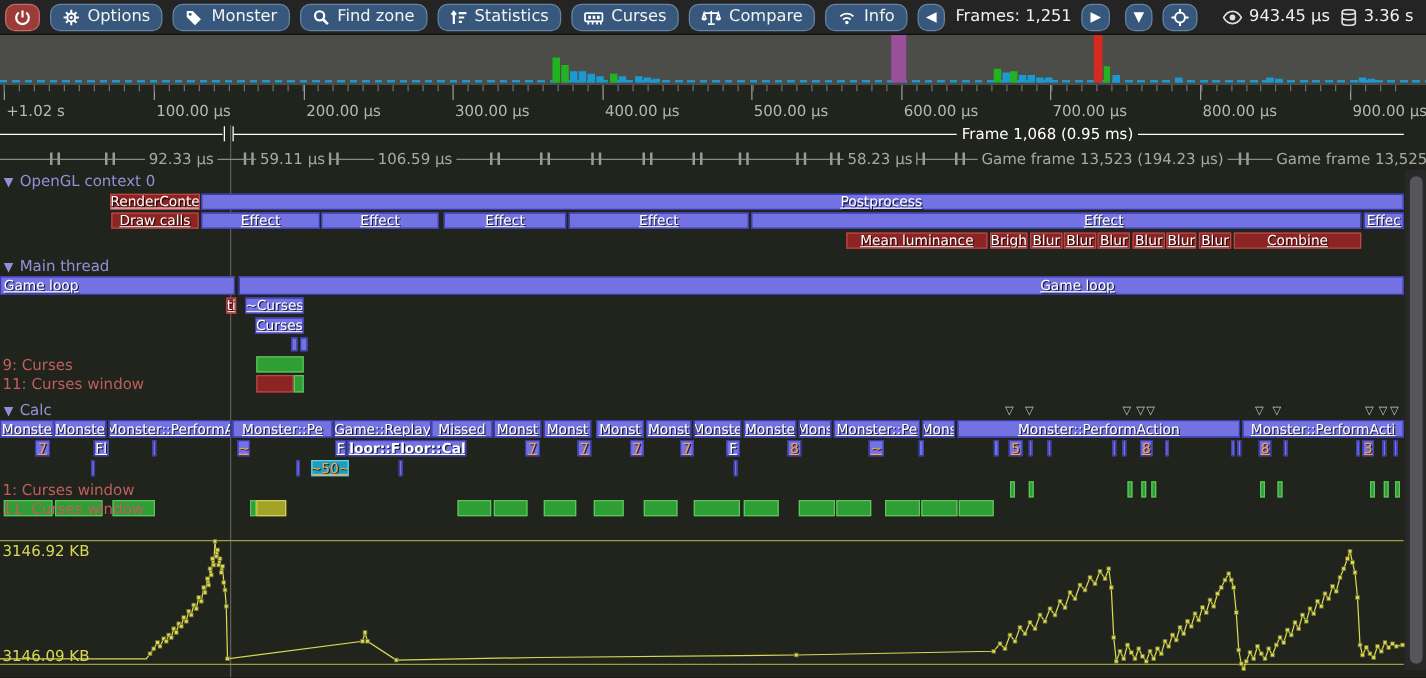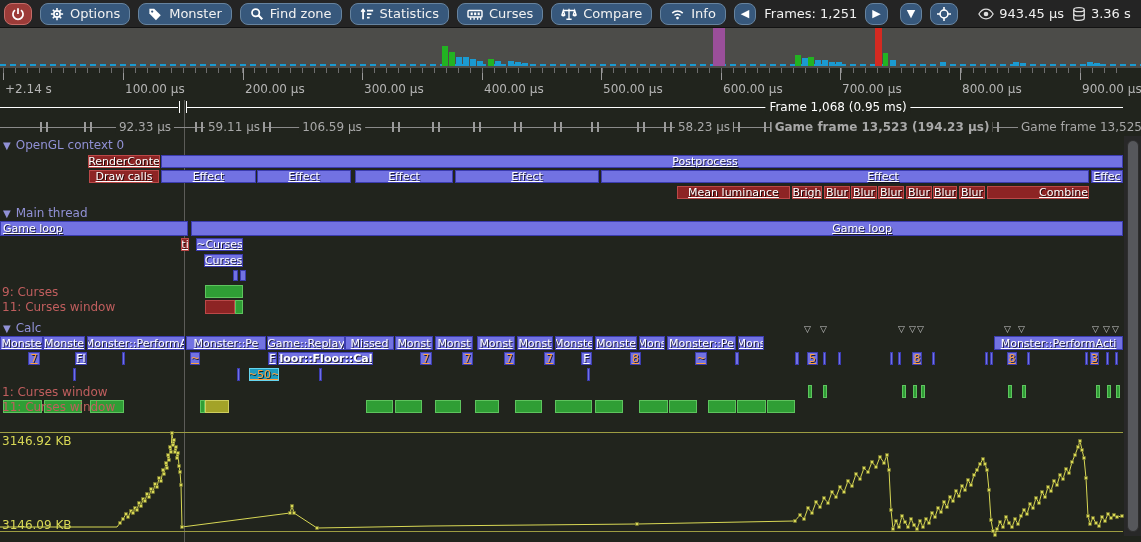--- a/index.html
+++ b/index.html
@@ -235,21 +235,21 @@
       <div class="hbar" style="left: 1094px; width: 6px; height: 3px; background: rgb(27, 154, 209);"></div>
     </div>
 
   <div id="timeline" class="abs" style="left:0;top:68px;width:1141px;height:474px;"></div>
 
   <div class="vline" style="left:184px;top:100px;height:442px;"></div>
 
   <div class="sb-track" style="left:1124px;top:136px;width:17px;height:400px;"></div>
   <div class="sb-thumb" style="left:1127px;top:140px;width:12px;height:392px;"></div>
 <div class="tick" style="left: 3px; top: 68px; height: 12px;"></div>
-    <div class="axis-label" style="left: 5px; top: 82px;">+2.14 s</div>
+    <div class="axis-label" style="left: 5px; top: 82px;">+1.02 s</div>
     <div class="tick" style="left: 123px; top: 68px; height: 12px;"></div>
     <div class="axis-label" style="left: 125px; top: 82px;">100.00 µs</div>
     <div class="tick" style="left: 243px; top: 68px; height: 12px;"></div>
     <div class="axis-label" style="left: 245px; top: 82px;">200.00 µs</div>
     <div class="tick" style="left: 362px; top: 68px; height: 12px;"></div>
     <div class="axis-label" style="left: 364px; top: 82px;">300.00 µs</div>
     <div class="tick" style="left: 482px; top: 68px; height: 12px;"></div>
     <div class="axis-label" style="left: 484px; top: 82px;">400.00 µs</div>
     <div class="tick" style="left: 601px; top: 68px; height: 12px;"></div>
     <div class="axis-label" style="left: 603px; top: 82px;">500.00 µs</div>
@@ -388,21 +388,21 @@
     <div class="gf-tick" style="left: 732px; top: 122px;"></div>
     <div class="gf-tick" style="left: 738px; top: 122px;"></div>
     <div class="gf-tick" style="left: 764px; top: 122px;"></div>
     <div class="gf-tick" style="left: 770px; top: 122px;"></div>
     <div class="gf-tick" style="left: 991px; top: 122px;"></div>
     <div class="gf-tick" style="left: 997px; top: 122px;"></div>
     <div class="gf-label center" style="left: 145px; top: 120px;">92.33 µs</div>
     <div class="gf-label center" style="left: 234px; top: 120px;">59.11 µs</div>
     <div class="gf-label center" style="left: 332px; top: 120px;">106.59 µs</div>
     <div class="gf-label center" style="left: 704px; top: 120px;">58.23 µs</div>
-    <div class="gf-label center" style="left: 882px; top: 120px; font-weight: bold;">Game frame 13,523 (194.23 µs)</div>
+    <div class="gf-label center" style="left: 882px; top: 120px;">Game frame 13,523 (194.23 µs)</div>
     <div class="gf-label" style="left: 1018px; top: 120px;">Game frame 13,525 (</div>
     <div class="sec-title" style="top: 138px;"><span class="car">▼</span><span>OpenGL context 0</span></div>
     <div class="zone z-r" style="left: 88px; top: 155px; width: 72px; height: 13px;">
       <span>RenderConte</span>
     </div>
     <div class="zone z-p" style="left: 161px; top: 155px; width: 962px; height: 13px;"></div>
     <div class="zone-label" style="left: 705px; top: 155px; height: 13px;">Postprocess</div>
     <div class="zone z-r" style="left: 89px; top: 170px; width: 70px; height: 13px;">
       <span>Draw calls</span>
     </div>
@@ -440,21 +440,21 @@
     </div>
     <div class="zone z-r" style="left: 906px; top: 186px; width: 26px; height: 13px;">
       <span>Blur</span>
     </div>
     <div class="zone z-r" style="left: 933px; top: 186px; width: 24px; height: 13px;">
       <span>Blur</span>
     </div>
     <div class="zone z-r" style="left: 959px; top: 186px; width: 26px; height: 13px;">
       <span>Blur</span>
     </div>
-    <div class="zone z-r" style="left: 987px; top: 186px; width: 102px; height: 13px; justify-content: flex-end;">
+    <div class="zone z-r" style="left: 987px; top: 186px; width: 102px; height: 13px;">
       <span>Combine</span>
     </div>
     <div class="sec-title" style="top: 206px;"><span class="car">▼</span><span>Main thread</span></div>
     <div class="zone z-p la-l" style="left: 0px; top: 221px; width: 188px; height: 15px;">
       <span>Game loop</span>
     </div>
     <div class="zone z-p" style="left: 191px; top: 221px; width: 932px; height: 15px;"></div>
     <div class="zone-label" style="left: 862px; top: 221px; height: 15px;">Game loop</div>
     <div class="zone z-r" style="left: 181px; top: 238px; width: 8px; height: 13px;">
       <span>ti</span>
@@ -520,20 +520,23 @@
       <span>Monste</span>
     </div>
     <div class="zone z-p" style="left: 639px; top: 336px; width: 26px; height: 14px;">
       <span>Mons</span>
     </div>
     <div class="zone z-p" style="left: 667px; top: 336px; width: 69px; height: 14px;">
       <span>Monster::Pe</span>
     </div>
     <div class="zone z-p" style="left: 738px; top: 336px; width: 26px; height: 14px;">
       <span>Mons</span>
+    </div>
+    <div class="zone z-p" style="left: 766px; top: 336px; width: 226px; height: 14px;">
+      <span>Monster::PerformAction</span>
     </div>
     <div class="zone z-p" style="left: 994px; top: 336px; width: 129px; height: 14px;">
       <span>Monster::PerformActi</span>
     </div>
     <div class="zone z-p tc-o" style="left: 28px; top: 352px; width: 12px; height: 13px;">
       <span>7</span>
     </div>
     <div class="zone z-p" style="left: 75px; top: 352px; width: 12px; height: 13px;">
       <span>Fl</span>
     </div>

